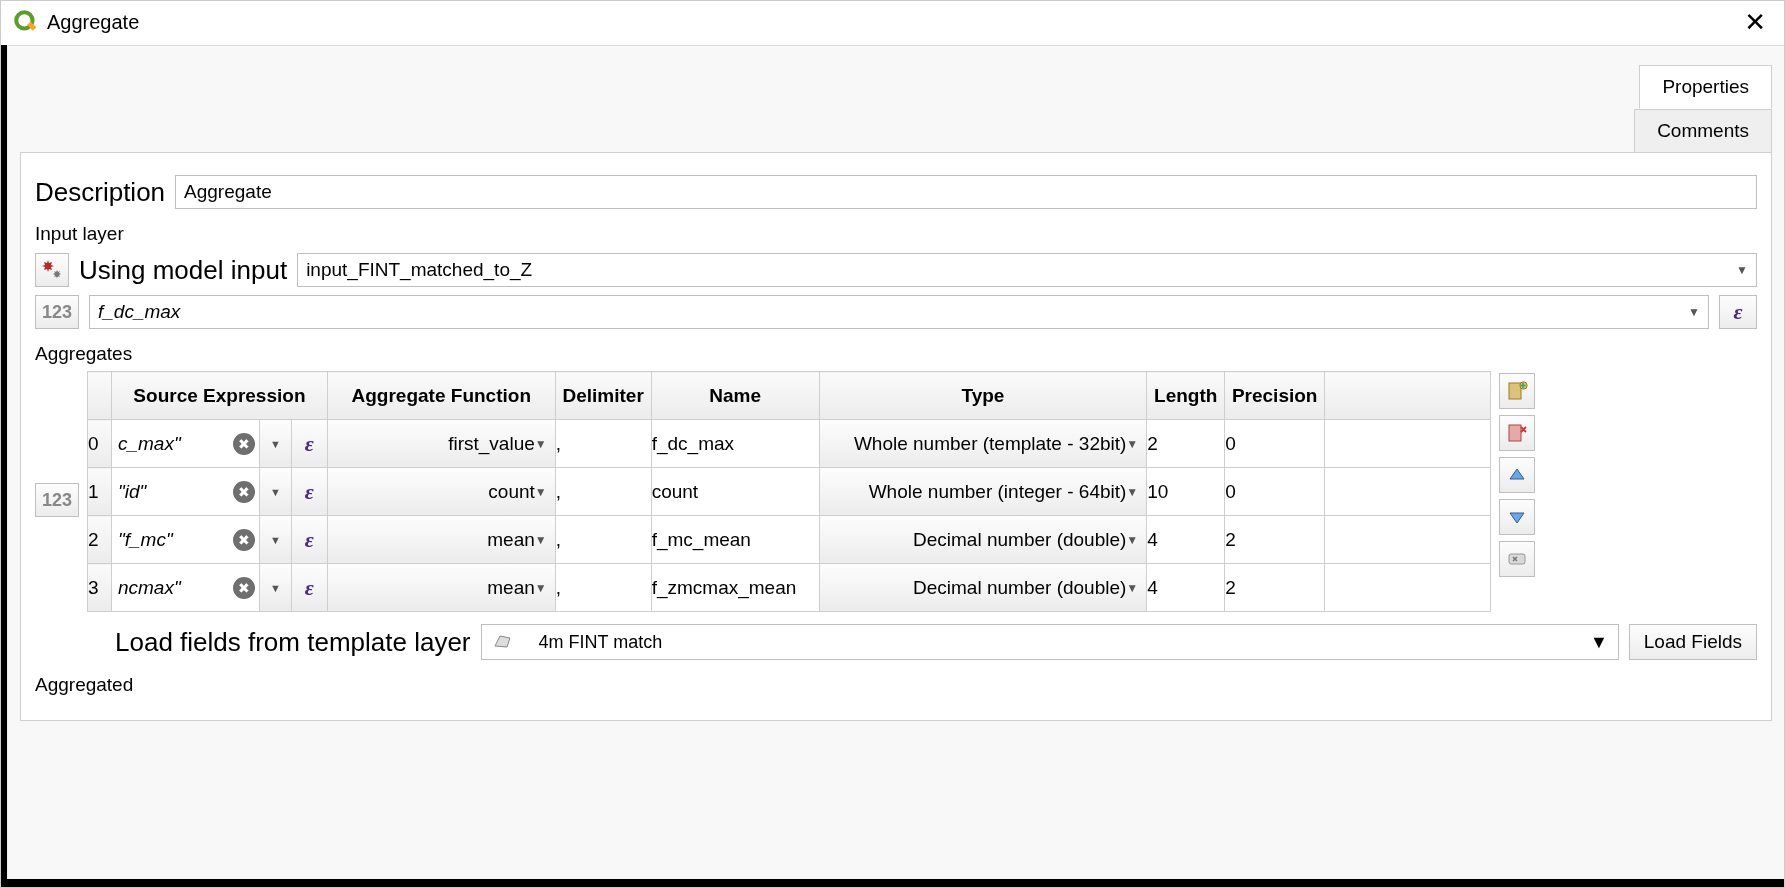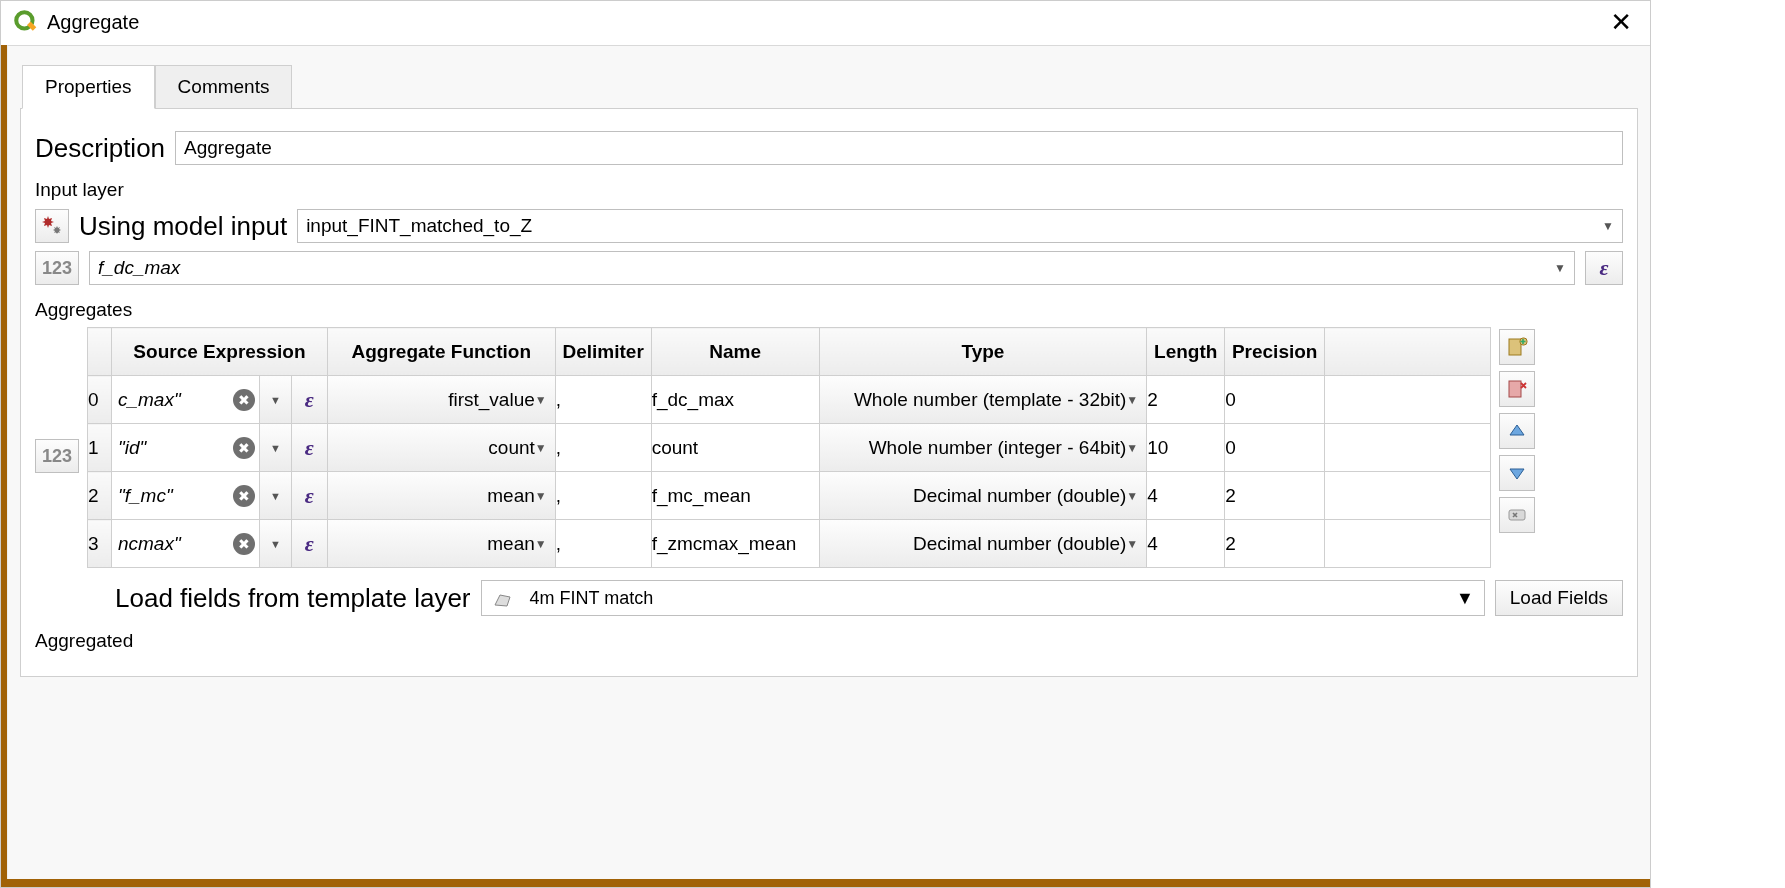--- a/index.html
+++ b/index.html
@@ -3,21 +3,21 @@
 <meta charset="utf-8">
 <style>
   * { box-sizing: border-box; }
   body {
     margin: 0;
     font-family: "Segoe UI", Arial, sans-serif;
     font-size: 18px;
     background: #fff;
     color: #000;
   }
-  .window { width: 1651px; height: 888px; border: 1px solid #ccc; background: #a16207; }
+  .window { width: 1785px; height: 888px; border: 1px solid #ccc; background: #000000; }
   .titlebar {
     display: flex; align-items: center; justify-content: space-between;
     padding: 6px 10px 8px 12px; background: #fff;
   }
   .title-left { display: flex; align-items: center; gap: 8px; }
   .qgis-logo { width: 26px; height: 26px; }
   .title-text { font-size: 20px; font-weight: 400; }
   .close-x { font-size: 26px; font-weight: 300; padding: 2px 8px; cursor: pointer; line-height: 1; }
 
   .body-area {
@@ -26,20 +26,21 @@
     padding: 0 12px 12px 12px;
     height: calc(100% - 52px);
     border-left: 1px solid #eee;
     margin-left: 6px;
   }
 
   .tabs {
     display: flex; align-items: flex-end;
     margin: 18px 0 0 0;
     padding-left: 2px;
+    flex-direction: column;
   }
   .tab {
     padding: 10px 22px 10px 22px;
     font-size: 19px;
     background: #efefef;
     border: 1px solid #cfcfcf;
     border-bottom: 1px solid #cfcfcf;
     position: relative; top: 1px;
     cursor: pointer;
   }
@@ -152,21 +153,21 @@
     cursor: pointer;
   }
   .cell-combo .caret { font-size: 12px; color: #555; }
 
   .load-row { display: flex; align-items: center; gap: 10px; margin-top: 12px; margin-left: 80px; }
   .load-combo {
     flex: 1 1 auto; height: 36px; border: 1px solid #bfbfbf;
     display: flex; align-items: center; justify-content: space-between;
     padding: 0 10px; background: #fff; cursor: pointer;
   }
-  .load-combo .left { display: flex; align-items: flex-end; gap: 16px; }
+  .load-combo .left { display: flex; align-items: flex-start; gap: 25px; }
   .btn {
     height: 36px; border: 1px solid #bfbfbf;
     background: linear-gradient(#fdfdfd,#ececec);
     padding: 0 14px; font-size: 19px; cursor: pointer;
   }
 
   .out-arrow-btn {
     width: 40px; height: 34px; border: 1px solid #bfbfbf;
     background: linear-gradient(#fdfdfd,#ececec);
     display: inline-flex; align-items: center; justify-content: center;

